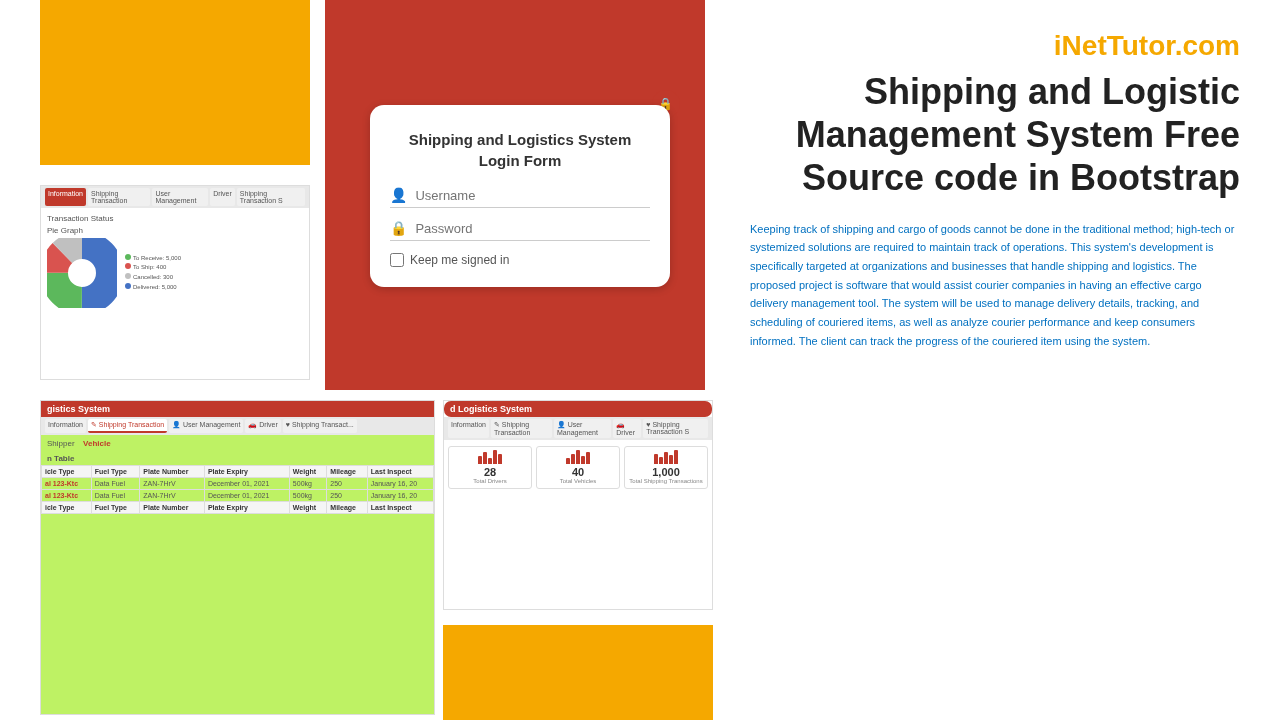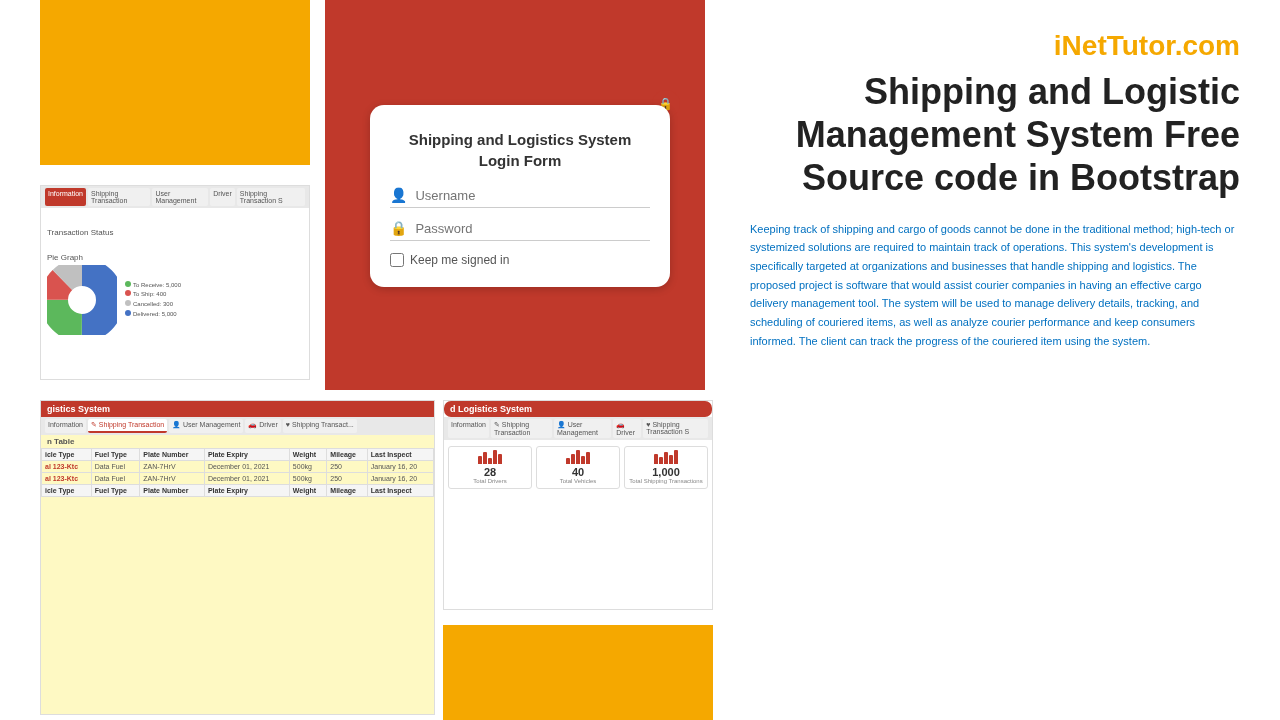--- a/index.html
+++ b/index.html
@@ -157,21 +157,21 @@
     }
 
     .bl-content {
       padding: 4px 6px;
     }
 
     .bl-content .section-title {
       font-size: 8px;
       color: #555;
       margin-bottom: 3px;
-      margin-top: 16px;
+      margin-top: 2px;
     }
 
     .pie-area {
       display: flex;
       align-items: center;
       gap: 8px;
     }
 
     .pie-chart {
       width: 70px;
@@ -193,21 +193,21 @@
       margin-right: 2px;
     }
 
     
     .bottom-mid {
       position: absolute;
       top: 400px;
       left: 40px;
       width: 395px;
       height: 315px;
-      background: #fef9c3;
+      background: #bef264;
       border: 1px solid #ddd;
       overflow: hidden;
     }
 
     .bm-header {
       background: #C0392B;
       color: #fff;
       font-size: 9px;
       padding: 3px 6px;
       font-weight: bold;
@@ -463,20 +463,23 @@
   </div>
 
   <div class="bottom-mid">
     <div class="bm-header">gistics System</div>
     <div class="bm-nav">
       <div class="bm-nav-item">Information</div>
       <div class="bm-nav-item active">✎ Shipping Transaction</div>
       <div class="bm-nav-item">👤 User Management</div>
       <div class="bm-nav-item">🚗 Driver</div>
       <div class="bm-nav-item">♥ Shipping Transact...</div>
+    </div>
+    <div class="bm-filter">
+      Shipper &nbsp;<span>Vehicle</span>
     </div>
     <div class="bm-table-title">n Table</div>
     <table class="bm-table">
       <thead>
         <tr>
           <th>icle Type</th>
           <th>Fuel Type</th>
           <th>Plate Number</th>
           <th>Plate Expiry</th>
           <th>Weight</th>

